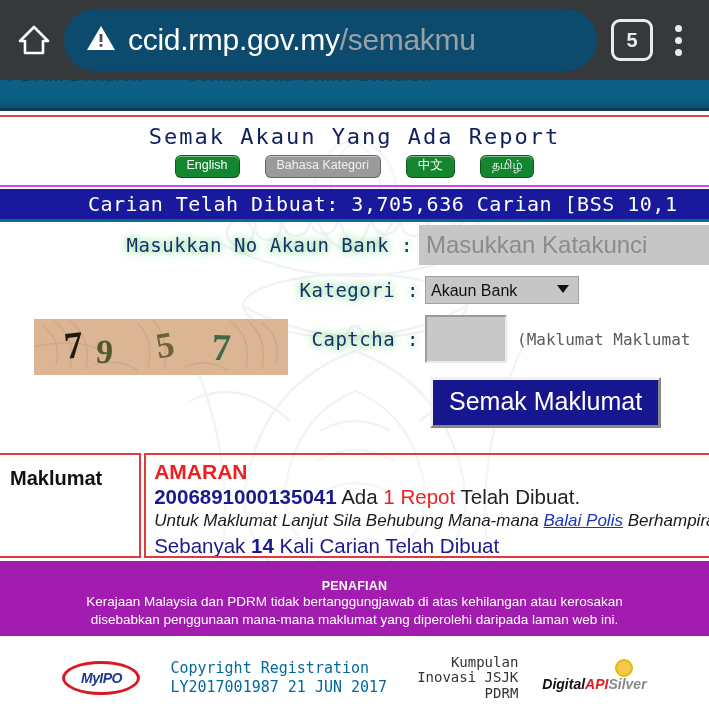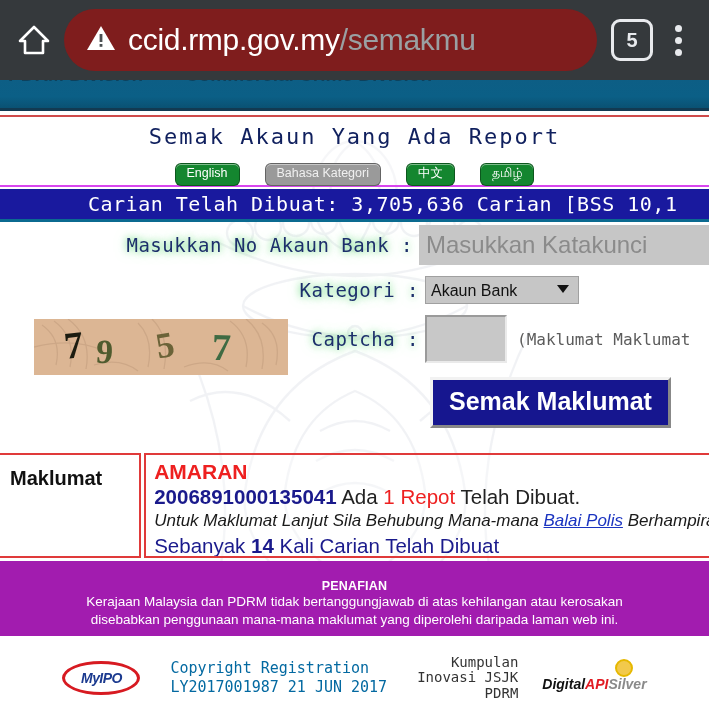--- a/index.html
+++ b/index.html
@@ -8,21 +8,21 @@
 
   
   #browser-bar{
     position:absolute; left:0; top:0; width:709px; height:80px;
     background:#35393c; display:flex; align-items:center; padding:0 14px;
   }
   #home-icon{ width:40px; height:40px; flex:0 0 40px; position:relative; }
   #home-icon svg{ display:block; }
   #omnibox{
     flex:1 1 auto; height:62px; margin:0 14px 0 10px;
-    background:#7f1d1d; border-radius:32px;
+    background:#0c4a6e; border-radius:32px;
     display:flex; align-items:center; padding:0 22px; overflow:hidden;
   }
   #warn-icon{ flex:0 0 30px; margin-right:12px; }
   #url-text{
     font-size:30px; color:#ffffff; white-space:nowrap; letter-spacing:-0.3px;
   }
   #url-text .path{ color:#9aa0a3; }
   #tab-count{
     flex:0 0 42px; width:42px; height:42px; border:3px solid #e8eaed;
     border-radius:9px; color:#e8eaed; font-size:20px; font-weight:bold;
@@ -63,21 +63,21 @@
   #title-block{
     position:absolute; left:0; top:4px; width:709px; height:72px;
     border-top:2px solid #cf4b4b; border-bottom:2px solid #d946ef;
     background:rgba(255,255,255,0.35);
   }
   #page-title{
     text-align:center; font-family:"DejaVu Sans Mono", monospace;
     font-size:22px; letter-spacing:2px; color:#10205e; padding-top:7px;
     font-weight:normal;
   }
-  #lang-row{ display:flex; justify-content:center; gap:25px; margin-top:14px; }
+  #lang-row{ display:flex; justify-content:center; gap:25px; margin-top:6px; }
   .lang-btn{
     font-size:12.5px; padding:2px 11px 3px; border-radius:6px; color:#fff;
     border:1px solid rgba(0,0,0,.35); cursor:pointer; line-height:1.25;
     box-shadow:inset 0 1px 0 rgba(255,255,255,.45);
   }
   .lang-green{ background:#14862f; }
   .lang-gray{ background:#9a9a9a; color:#f0f0f0; }
 
   
   #counter-banner{
@@ -134,21 +134,21 @@
     background:#dcb694; overflow:hidden;
   }
   .cap-digit{
     position:absolute; font-family:"Liberation Serif", serif; font-weight:bold;
   }
   #submit-row{ margin-top:14px; padding-left:430px; }
   #submit-btn{
     background:#16168f; color:#fff; font-size:25px; padding:9px 16px 11px;
     border-top:3px solid #f2f2f2; border-left:3px solid #f2f2f2;
     border-right:3px solid #888; border-bottom:3px solid #888;
-    cursor:pointer; font-family:"Liberation Sans", sans-serif; line-height:1;font-weight:bold;
+    cursor:pointer; font-family:"Liberation Sans", sans-serif; line-height:1;
   }
 
   
   #result-table{
     position:absolute; left:0; top:342px; width:709px; height:105px;
     display:flex;
   }
   #result-label-cell{
     width:146px; border:2px solid #e03a3a; border-left:none;
     display:flex; align-items:flex-start; padding:12px 0 0 10px;

